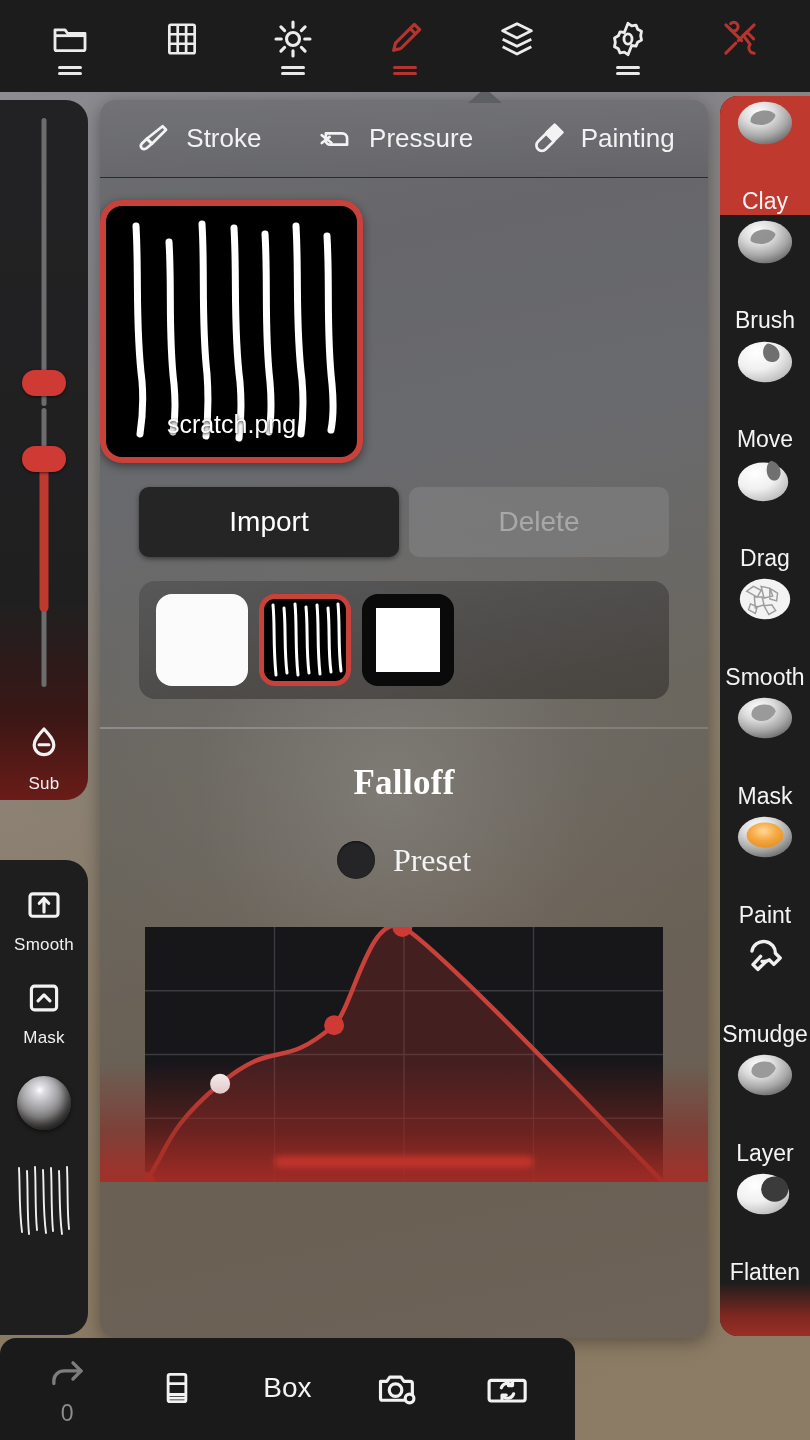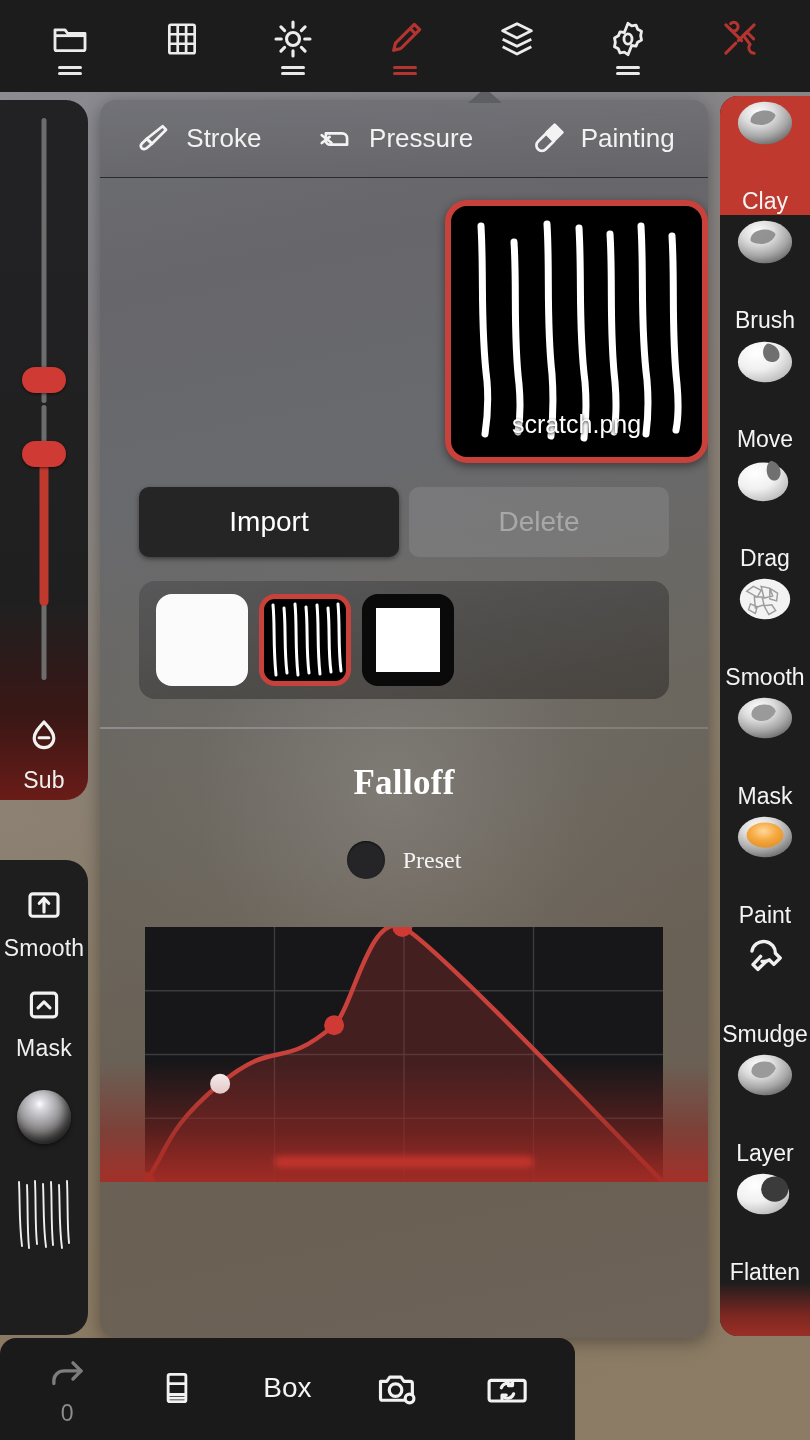--- a/index.html
+++ b/index.html
@@ -59,21 +59,21 @@
     width: 44px; height: 26px; border-radius: 13px; background: #cf3b34;
     box-shadow: 0 1px 3px rgba(0,0,0,.6);
   }
   #slider-a { height: 290px; margin-top: 18px; }
   #slider-b { height: 280px; margin-top: 2px; }
 
   .side-btn {
     display:flex; flex-direction:column; align-items:center; justify-content:center;
     width: 88px; padding: 6px 0;
   }
-  .side-btn .lbl { color:#f0f0f0; font-size: 23px; margin-top: 7px; letter-spacing: .2px; }
+  .side-btn .lbl { color:#f0f0f0; font-size: 17px; margin-top: 7px; letter-spacing: .2px; }
   .side-ico { width: 46px; height: 46px; display:flex; align-items:center; justify-content:center; }
 
   #left-bottom {
     position: absolute; left: 0; top: 860px; width: 88px; height: 475px;
     background: #1e1e1f;
     border-radius: 0 22px 22px 0;
     display:flex; flex-direction: column; align-items:center; justify-content: flex-start;
     padding-top: 16px; gap: 8px;
     z-index: 30;
   }
@@ -128,21 +128,21 @@
     height: 78px; display:flex; align-items:center; justify-content: space-around;
     background: linear-gradient(180deg, rgba(118,118,123,.55) 0%, rgba(100,100,104,.45) 100%);
     border-bottom: 1px solid rgba(25,25,25,.8);
     padding: 0 6px;
   }
   .tab { display:flex; align-items:center; gap: 13px; padding: 6px 4px; }
   .tab .tlbl { color: #f2f2f2; font-size: 26px; }
   .tab-ico { width: 40px; height: 40px; display:flex; align-items:center; justify-content:center; }
 
   #texture-sec { padding: 22px 0 0 0; }
-  #tex-preview-wrap { display:flex; justify-content:flex-end; }
+  #tex-preview-wrap { display:flex; justify-content:flex-start; }
   #tex-preview {
     width: 263px; height: 263px; border-radius: 22px;
     border: 6px solid #c8413a; background: #000;
     position: relative; overflow: hidden;
     box-shadow: 0 3px 10px rgba(0,0,0,.45);
   }
   #tex-name {
     position: absolute; left: 0; right: 0; bottom: 18px; text-align: center;
     color: #fff; font-size: 25px; text-shadow: 0 1px 3px rgba(0,0,0,.9);
   }
@@ -170,21 +170,21 @@
     margin-top: 28px; height: 2px;
     background: linear-gradient(90deg, rgba(170,170,175,.55), rgba(160,158,156,.5), rgba(150,145,138,.5));
   }
 
   #falloff-sec { padding-top: 34px; position: relative; font-family: Liberation Serif, serif; }
   #falloff-title { text-align:center; color:#ffffff; font-size: 35px; font-weight: bold; letter-spacing: .3px; }
   #radio-row { display:flex; justify-content:center; gap: 92px; margin-top: 38px; align-items:center; }
   .radio-opt { display:flex; align-items:center; gap: 18px; }
   .radio-dot { width: 38px; height: 38px; border-radius: 50%; background: #252527; box-shadow: inset 0 1px 2px rgba(0,0,0,.6); }
   .radio-dot.on { background: #cf3b34; border: 3px solid #151516; }
-  .radio-lbl { color: #f4f4f4; font-size: 24px; }
+  .radio-lbl { color: #f4f4f4; font-size: 32px; }
 
   #curve-wrap { margin: 48px auto 0; width: 518px; height: 255px; position: relative; }
   #panel-glow {
     position: absolute; left:0; right:0; bottom: 0; height: 120px;
     background: linear-gradient(180deg, rgba(120,35,30,0) 0%, rgba(140,38,32,.55) 58%, rgba(168,44,37,.92) 100%);
     pointer-events: none;
   }
   #panel-glow-bar {
     position: absolute; left: 50%; transform: translateX(-50%); bottom: 14px;
     width: 260px; height: 12px; border-radius: 7px; background: #c0342c; filter: blur(3px);

